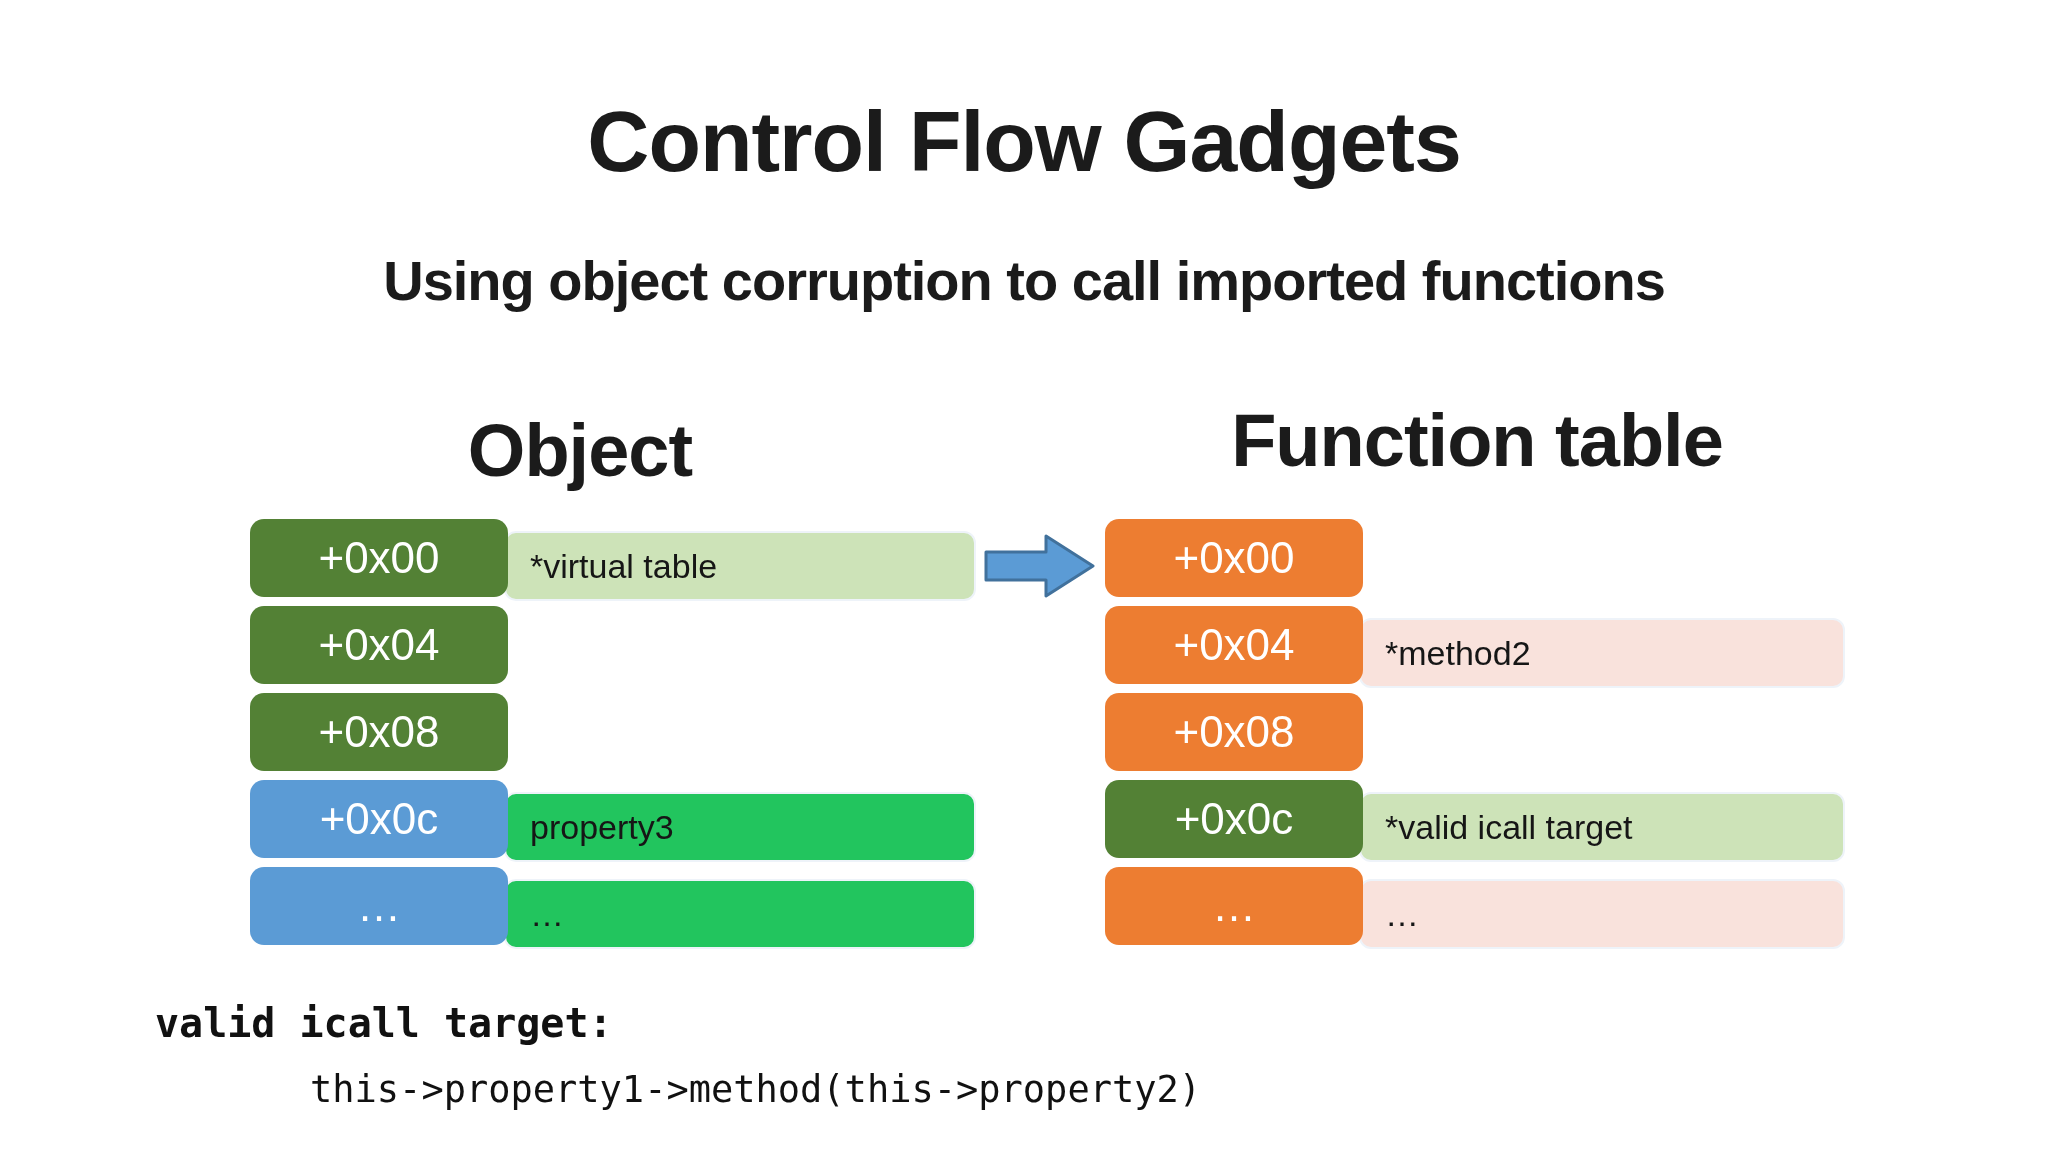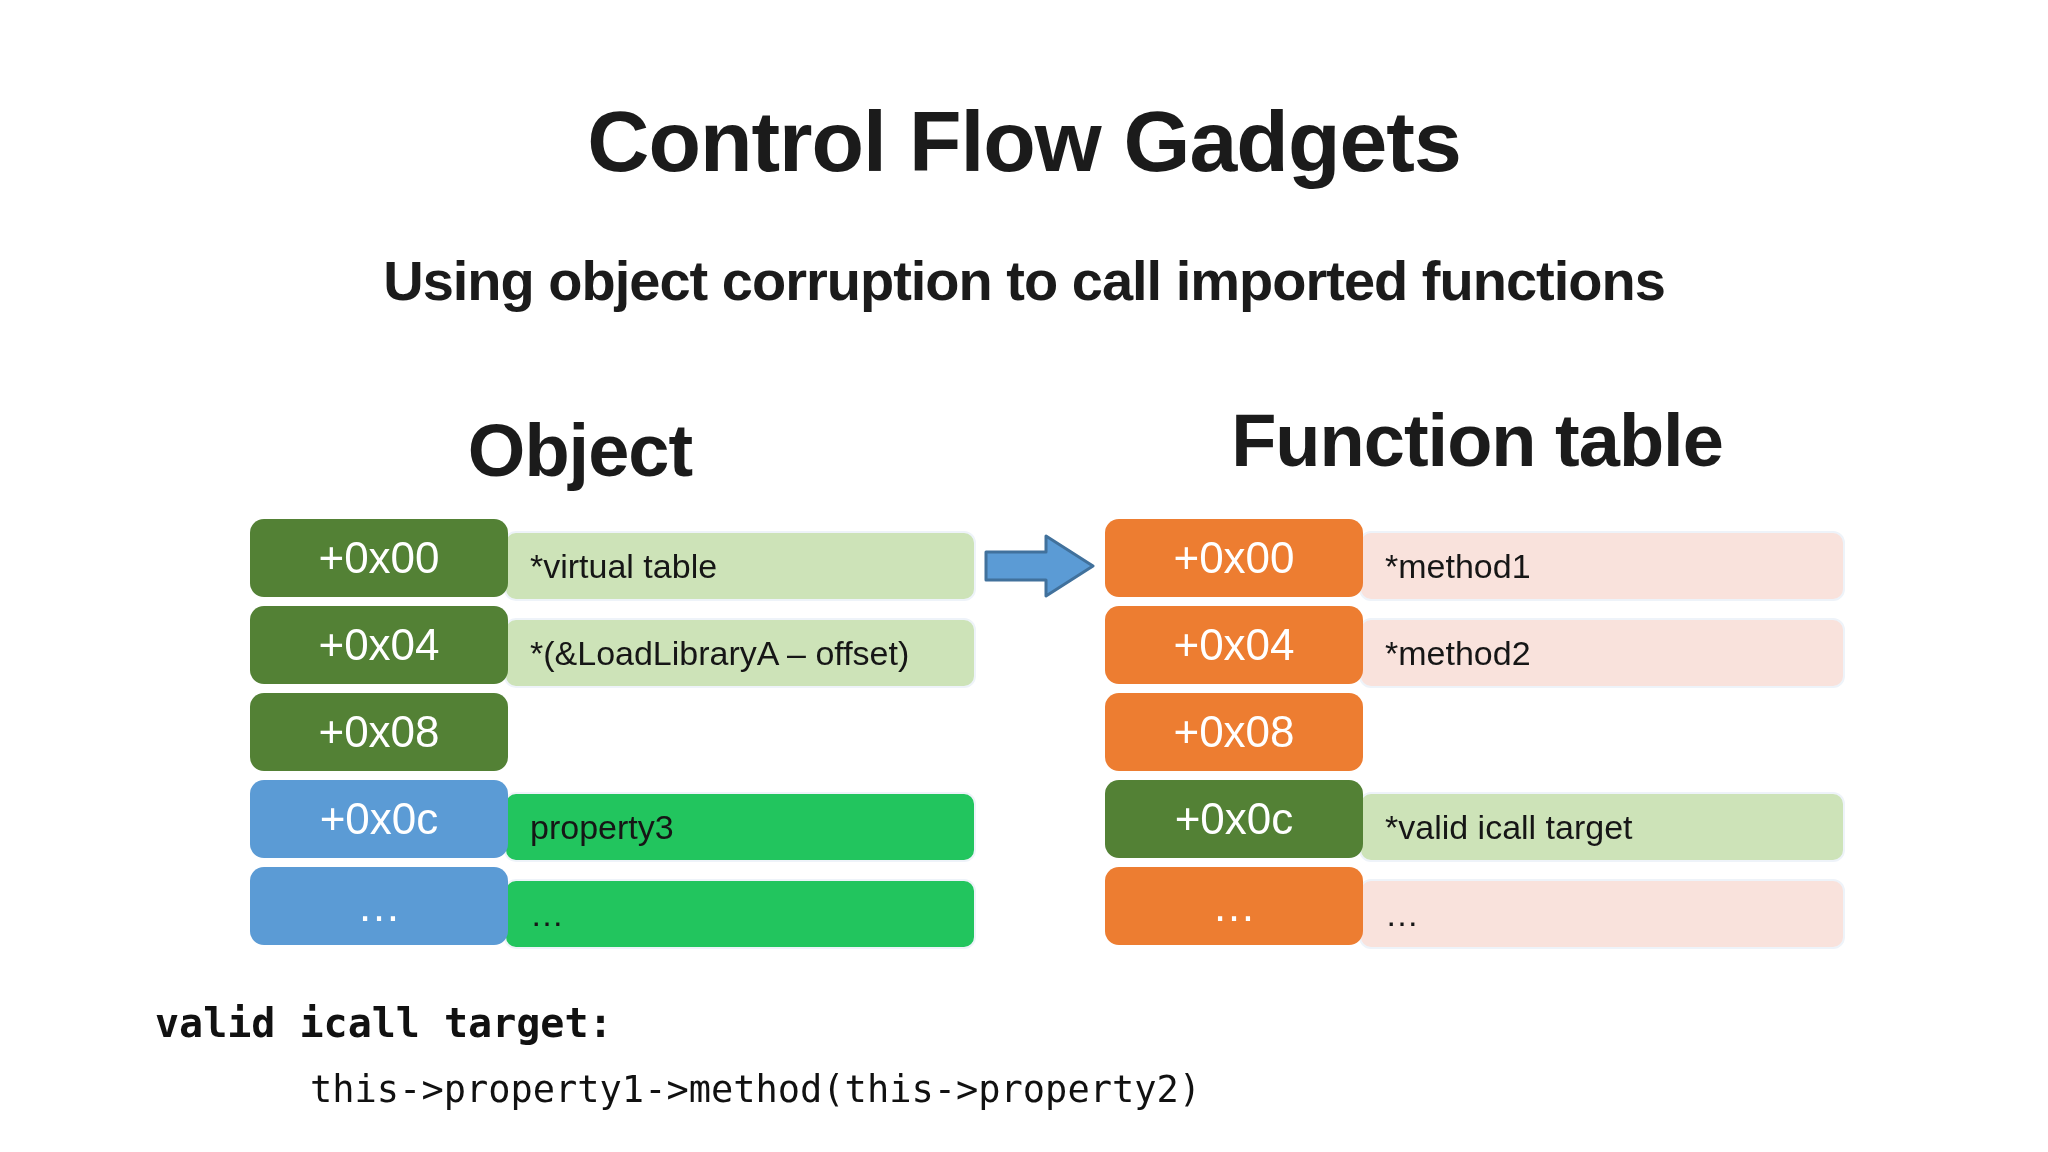--- a/index.html
+++ b/index.html
@@ -68,21 +68,20 @@
 <div class="table-heading" id="object-heading">Object</div>
 <div class="table-heading" id="function-heading">Function table</div>
 
 <div class="mem-table" id="object-table">
   <div class="row">
     <div class="offset bg-green">+0x00</div>
     <div class="value bg-green-light">*virtual table</div>
   </div>
   <div class="row">
     <div class="offset bg-green">+0x04</div>
-    <div class="value bg-green-light">*(&amp;LoadLibraryA – offset)</div>
   </div>
   <div class="row">
     <div class="offset bg-green">+0x08</div>
   </div>
   <div class="row">
     <div class="offset bg-blue">+0x0c</div>
     <div class="value bg-blue-light">property3</div>
   </div>
   <div class="row">
     <div class="offset bg-blue">…</div>
@@ -90,21 +89,20 @@
   </div>
 </div>
 
 <svg class="arrow" width="112" height="64" viewBox="0 0 112 64">
   <polygon points="2,18 62,18 62,2 109,32 62,62 62,46 2,46" fill="#5b9bd5" stroke="#41719c" stroke-width="3" stroke-linejoin="round"></polygon>
 </svg>
 
 <div class="mem-table" id="function-table">
   <div class="row">
     <div class="offset bg-orange">+0x00</div>
-    <div class="value bg-orange-light">*method1</div>
   </div>
   <div class="row">
     <div class="offset bg-orange">+0x04</div>
     <div class="value bg-orange-light">*method2</div>
   </div>
   <div class="row">
     <div class="offset bg-orange">+0x08</div>
   </div>
   <div class="row">
     <div class="offset bg-green">+0x0c</div>

